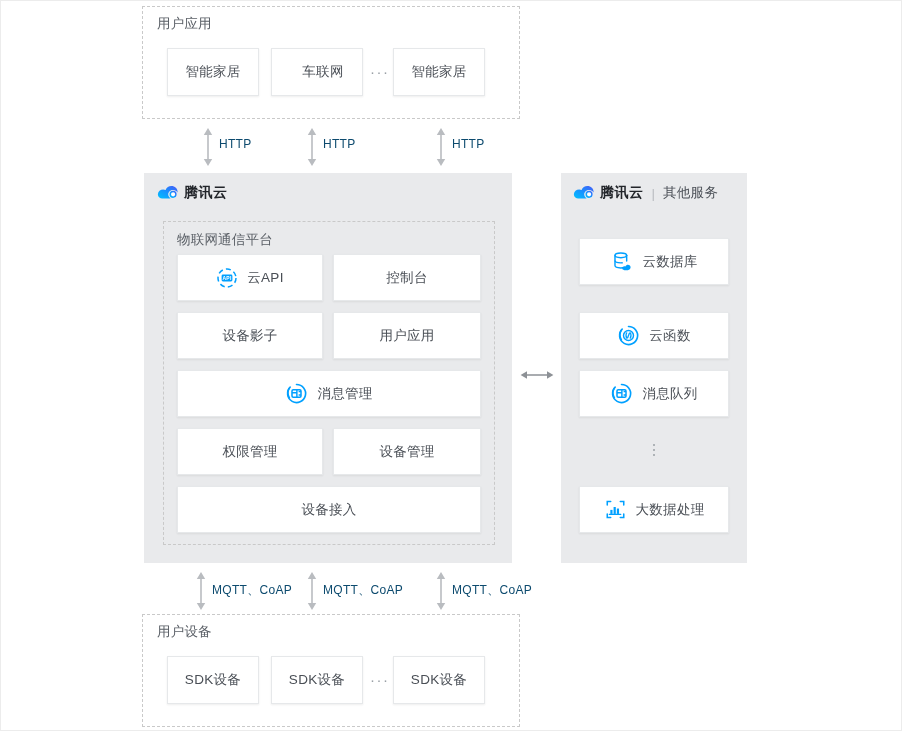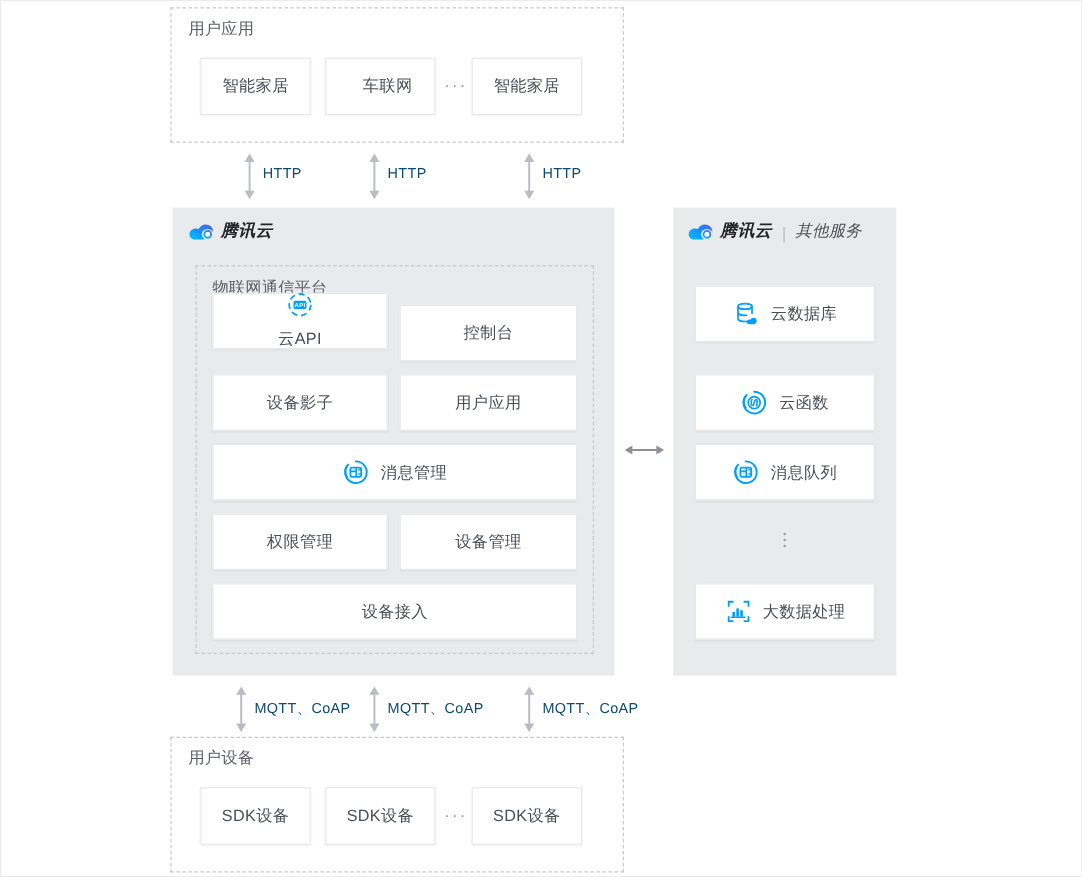--- a/index.html
+++ b/index.html
@@ -59,25 +59,24 @@
 
   
   .gray-panel {
     position: absolute;
     background: #e9eaec;
     box-sizing: border-box;
   }
   .panel-head {
     position: absolute;
     display: flex;
-    align-items: flex-end;
+    align-items: center;
     gap: 6px;
     font-size: 13.5px;
     white-space: nowrap;
-    font-style: italic;
   }
   .brand-text {
     font-size: 14px;
     font-weight: bold;
     color: #22252a;
     letter-spacing: .5px;
   }
   .brand-div {
     color: #b9bcc0;
     font-weight: normal;
@@ -182,21 +181,21 @@
         <circle cx="16.1" cy="9.3" r="3.6" fill="#ffffff"></circle>
         <path d="M16.1 5.7 A3.6 3.6 0 1 1 16.0 12.9 A3.6 3.6 0 0 1 16.1 5.7 Z M16.1 7.2 A2.1 2.1 0 1 0 16.1 11.4 A2.1 2.1 0 0 0 16.1 7.2 Z" fill="url(#lg1)"></path>
       </svg>
     </span>
     <span class="brand-text">腾讯云</span>
   </div>
 
   <div class="dashed-box" style="left:162px; top:220px; width:332px; height:324px;"></div>
   <div class="group-title" style="left:176px; top:230px;">物联网通信平台</div>
 
-  <div class="card with-icon" style="left:176px; top:243px; width:146px; height:47px;flex-direction:column;">
+  <div class="card with-icon" style="left:176px; top:253px; width:146px; height:47px;">
     <span>
       <svg width="22" height="22" viewBox="0 0 22 22">
         <circle cx="11" cy="11" r="9" fill="none" stroke="#00a0ff" stroke-width="1.5" stroke-dasharray="5 3.2"></circle>
         <rect x="5.6" y="7.6" width="10.8" height="6.8" rx="1.4" fill="#00a0ff"></rect>
         <text x="11" y="12.8" font-size="5" font-family="Liberation Sans, sans-serif" font-weight="bold" fill="#ffffff" text-anchor="middle">API</text>
       </svg>
     </span>
     <span class="lbl">云API</span>
   </div>
   <div class="card" style="left:332px; top:253px; width:148px; height:47px;">

